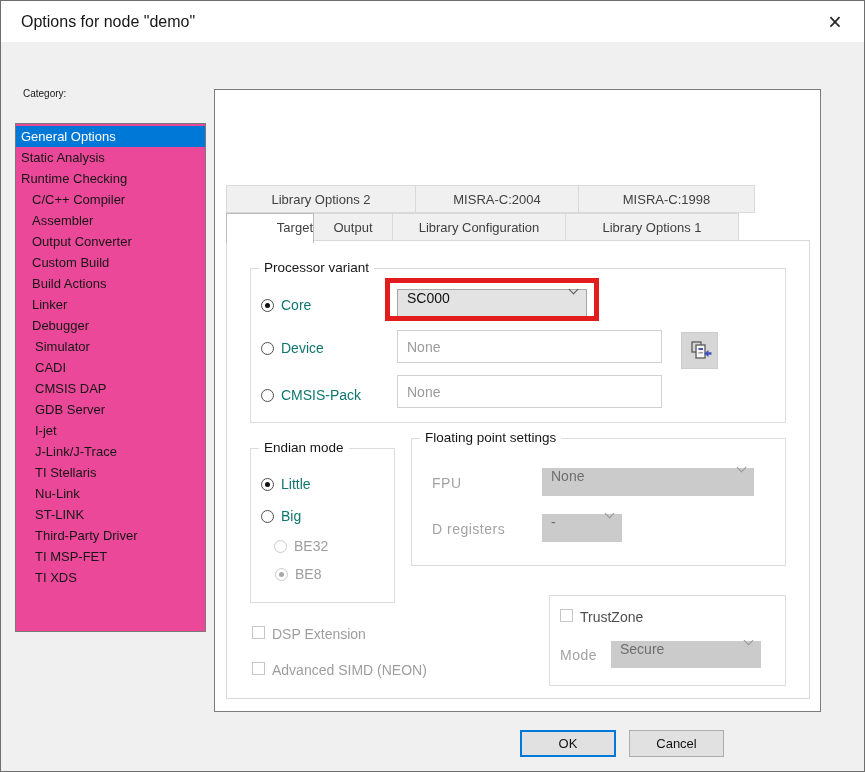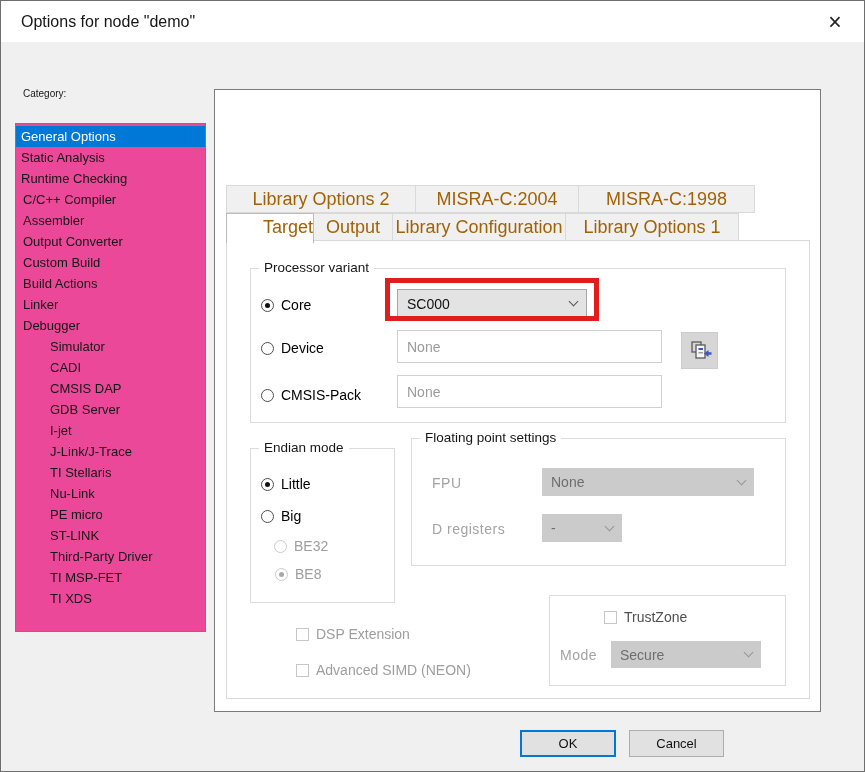--- a/index.html
+++ b/index.html
@@ -4,58 +4,58 @@
 <style>
   html,body{margin:0;padding:0;background:#cfcfcf;}
   *{box-sizing:border-box;font-family:"Liberation Sans","DejaVu Sans",sans-serif;}
   .win{position:relative;width:865px;height:772px;background:#f0f0f0;border:1px solid #6e6e6e;overflow:hidden;}
   .titlebar{position:absolute;left:0;top:0;width:100%;height:41px;background:#ffffff;}
   .title{position:absolute;left:20px;top:0;line-height:41px;font-size:16px;color:#161616;}
   .closebtn{position:absolute;right:14px;top:6px;width:30px;height:30px;display:flex;align-items:center;justify-content:center;font-size:23px;font-weight:300;color:#222;cursor:pointer;}
   .catlabel{position:absolute;left:22px;top:87px;font-size:10px;color:#161616;}
   .catlist{position:absolute;left:14px;top:122px;width:191px;height:509px;background:#ec4899;border:1px solid #7a7a7a;padding-top:2px;overflow:hidden;}
   .cat-item{height:21px;line-height:21px;font-size:13px;color:#161616;padding-left:5px;white-space:nowrap;}
-  .cat-item.ind1{padding-left:7px;}
-  .cat-item.ind2{padding-left:34px;}
+  .cat-item.ind1{padding-left:16px;}
+  .cat-item.ind2{padding-left:19px;}
   .cat-item.sel{background:#0078d7;color:#fff;}
   .panel{position:absolute;left:213px;top:88px;width:607px;height:623px;background:#fff;border:1px solid #7c7c7c;}
   .tabrow{position:absolute;display:flex;height:28px;}
   .tabrow.r1{left:11px;top:95px;}
   .tabrow.r2{left:11px;top:123px;}
-  .tab{height:28px;line-height:27px;text-align:center;font-size:18px;color:#a16207;background:#f0f0f0;border:1px solid #d9d9d9;margin-right:-1px;cursor:pointer;}
+  .tab{height:28px;line-height:27px;text-align:center;font-size:13px;color:#404040;background:#f0f0f0;border:1px solid #d9d9d9;margin-right:-1px;cursor:pointer;}
   .tabrow.r1 .tab:nth-child(1){width:190px}
   .tabrow.r1 .tab:nth-child(2){width:164px}
   .tabrow.r1 .tab:nth-child(3){width:177px}
   .tabrow.r2 .tab:nth-child(1){width:88px}
   .tabrow.r2 .tab:nth-child(2){width:80px}
   .tabrow.r2 .tab:nth-child(3){width:174px}
   .tabrow.r2 .tab:nth-child(4){width:174px}
   .tab.active{background:#fff;border-color:#bcbcbc;border-bottom:none;height:30px;position:relative;z-index:3;text-align:right;}
   .page{position:absolute;left:11px;top:150px;width:584px;height:459px;background:#fff;border:1px solid #d9d9d9;z-index:1;}
   .group{position:absolute;border:1px solid #dcdcdc;background:#fff;}
   .gtitle{position:absolute;top:-9px;left:8px;background:#fff;padding:0 5px;font-size:13.5px;color:#161616;white-space:nowrap;}
   .g-pv{left:23px;top:27px;width:536px;height:155px;}
   .g-en{left:23px;top:207px;width:145px;height:155px;}
   .g-fp{left:184px;top:197px;width:375px;height:128px;}
   .g-tz{left:322px;top:354px;width:237px;height:91px;}
-  .radio-row{position:absolute;display:flex;align-items:center;gap:7px;height:16px;font-size:14px;color:#000000;}
+  .radio-row{position:absolute;display:flex;align-items:center;gap:7px;height:16px;font-size:14px;color:#0f766e;}
   .radio{width:13px;height:13px;border:1px solid #4f4f4f;border-radius:50%;background:#fff;position:relative;flex:none;}
   .radio.on::after{content:"";position:absolute;left:3px;top:3px;width:5px;height:5px;border-radius:50%;background:#111;}
   .radio-row.dis{color:#9e9e9e;align-items:center;}
   .radio-row.dis .radio{border-color:#c9c9c9;}
   .radio-row.dis .radio.on::after{background:#a8a8a8;}
-  .combo{position:absolute;display:flex;align-items:center;justify-content:space-between;background:#e3e3e3;border:1px solid #a6a6a6;padding:0 9px;font-size:14px;color:#111;cursor:pointer;}
+  .combo{position:absolute;display:flex;align-items:flex-start;justify-content:space-between;background:#e3e3e3;border:1px solid #a6a6a6;padding:0 9px;font-size:14px;color:#111;cursor:pointer;}
   .combo.disabled{background:#cbcbcb;border:none;color:#6e6e6e;cursor:default;}
   .chev{width:7px;height:7px;border-right:1.5px solid #555;border-bottom:1.5px solid #555;transform:rotate(45deg);margin-top:-4px;flex:none;}
   .combo.disabled .chev{border-color:#969696;}
   .tfield{position:absolute;display:flex;align-items:center;background:#fff;border:1px solid #d0d0d0;padding:0 9px;font-size:14px;color:#9b9b9b;}
   .annot{position:absolute;left:134px;top:9px;width:214px;height:43px;border:5px solid #e11d1d;z-index:5;pointer-events:none;}
   .devbtn{position:absolute;left:430px;top:63px;width:37px;height:37px;background:#d6d6d6;border:1px solid #cccccc;display:flex;align-items:center;justify-content:center;cursor:pointer;}
   .fplbl{position:absolute;font-size:14px;color:#a3a3a3;letter-spacing:0.5px;}
-  .cb-row{position:absolute;display:flex;align-items:center;gap:7px;font-size:14px;color:#9e9e9e;height:16px;margin-left:44px;}
+  .cb-row{position:absolute;display:flex;align-items:flex-start;gap:7px;font-size:14px;color:#9e9e9e;height:16px;}
   .checkbox{width:13px;height:13px;border:1px solid #c6c6c6;background:#fff;flex:none;}
   .cb-row.tzdark{color:#4f4f4f;}
   .btn{position:absolute;top:729px;width:96px;height:27px;background:#e1e1e1;border:1px solid #adadad;font-size:13px;color:#111;display:flex;align-items:center;justify-content:center;cursor:pointer;}
   .btn.ok{left:519px;border:2px solid #0078d7;}
   .btn.cancel{left:628px;width:95px;}
 </style>
 </head>
 <body>
 
 <div class="win">
@@ -79,21 +79,20 @@
       <div class="cat-item ind1">Linker</div>
       <div class="cat-item ind1">Debugger</div>
       <div class="cat-item ind2">Simulator</div>
       <div class="cat-item ind2">CADI</div>
       <div class="cat-item ind2">CMSIS DAP</div>
       <div class="cat-item ind2">GDB Server</div>
       <div class="cat-item ind2">I-jet</div>
       <div class="cat-item ind2">J-Link/J-Trace</div>
       <div class="cat-item ind2">TI Stellaris</div>
       <div class="cat-item ind2">Nu-Link</div>
-      <div class="cat-item ind2">PE micro</div>
       <div class="cat-item ind2">ST-LINK</div>
       <div class="cat-item ind2">Third-Party Driver</div>
       <div class="cat-item ind2">TI MSP-FET</div>
       <div class="cat-item ind2">TI XDS</div>
     </div>
 
   <div class="panel">
     <div class="tabrow r1">
         <div class="tab">Library Options 2</div>
         <div class="tab">MISRA-C:2004</div>

